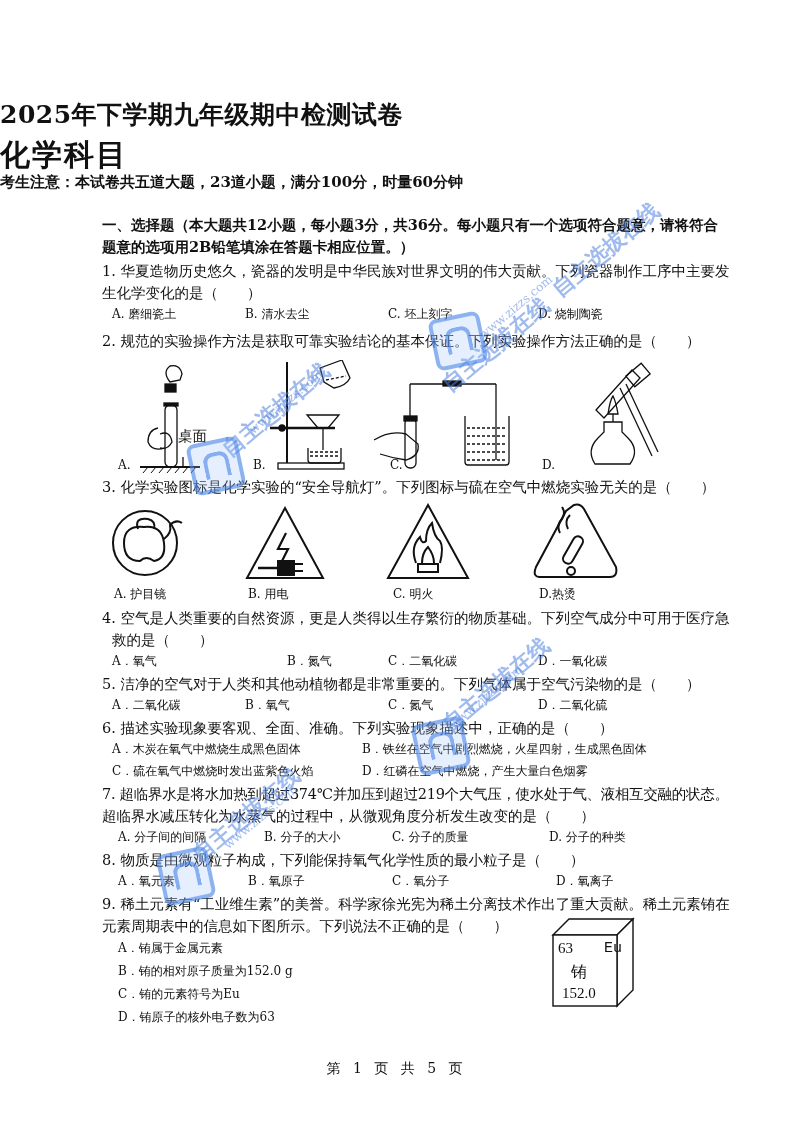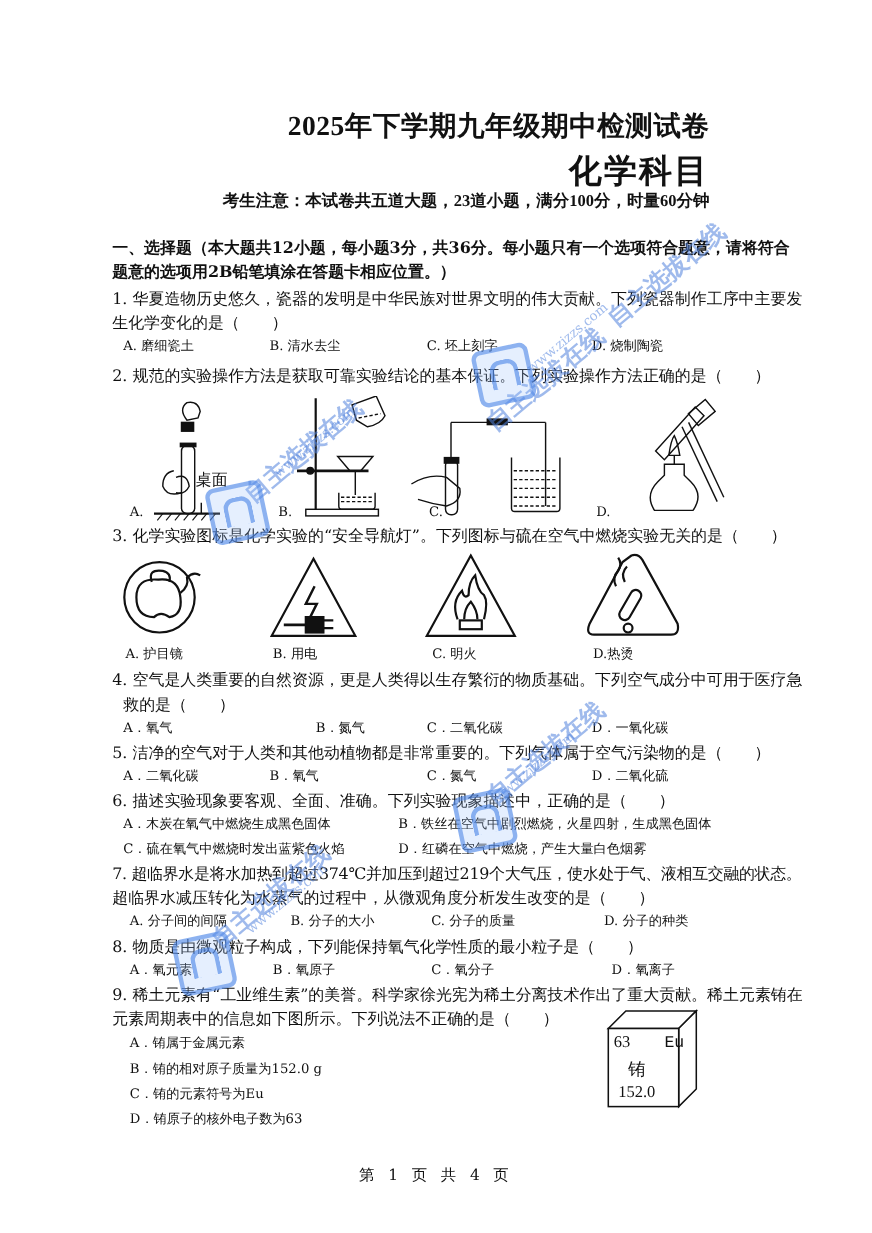--- a/index.html
+++ b/index.html
@@ -1,19 +1,19 @@
 <!DOCTYPE html>
 <html><head>
 <meta charset="utf-8">
 <style>
   html, body { margin: 0; padding: 0; background: #ffffff; }
   body { width: 793px; height: 1121px; position: relative; overflow: hidden;
          font-family: "DejaVu Serif", "Liberation Serif", serif; color: #111; }
   .abs { position: absolute; white-space: nowrap; }
-  .title { left: 0; width: 645px; text-align: right; font-weight: bold; font-family: Liberation Serif, serif; }
+  .title { left: 0; width: 645px; text-align: left; font-weight: bold; }
   .t1 { top: 98px; font-size: 25px; letter-spacing: 0.5px; }
   .t2 { top: 135px; font-size: 30px; letter-spacing: 2px; }
   .t3 { top: 173px; font-size: 15px; font-weight: bold; }
   .sec { font-size: 14.5px; font-weight: bold; }
   .q { font-size: 14.5px; }
   .opt { font-size: 12px; }
   .fig { position: absolute; }
   .wm { position: absolute; color: rgba(80,130,220,0.55); font-weight: bold; pointer-events: none; }
   .wm-logo { position: absolute; width: 44px; height: 44px; border: 4px solid rgba(70,130,230,0.55);
              border-radius: 8px; transform: rotate(-12deg); background: rgba(150,190,250,0.25); }
@@ -191,21 +191,21 @@
     <path d="M8 20 L24 4 L88 4 L72 20 Z"></path>
     <path d="M72 20 L88 4 L88 75 L72 91 Z"></path>
     <rect x="8" y="20" width="64" height="71"></rect>
   </g>
 </svg>
 <div class="abs" style="left:558px; top:940px; font-size:15px; font-family:'Liberation Serif',serif;">63</div>
 <div class="abs" style="left:592px; top:940px; font-size:15px; font-family:Liberation Mono, monospace;margin-left:12px;">Eu</div>
 <div class="abs" style="left:571px; top:962px; font-size:16px;">铕</div>
 <div class="abs" style="left:562px; top:985px; font-size:15px; font-family:'Liberation Serif',serif;">152.0</div>
 
-<div class="abs footer">第 1 页 共 4 页</div>
+<div class="abs footer">第 1 页 共 5 页</div>
 
 <div class="wm" style="left:540px; top:235px; font-size:22px; transform:rotate(-40deg);">自主选拔在线</div>
 <div class="wm" style="left:430px; top:330px; font-size:22px; transform:rotate(-40deg);">自主选拔在线</div>
 <div class="wm" style="left:470px; top:300px; font-size:12px; font-weight:normal; transform:rotate(-40deg);">www.zizzs.com</div>
 <div class="wm-logo" style="left:432px; top:315px;"></div>
 
 <div class="wm" style="left:210px; top:395px; font-size:22px; transform:rotate(-40deg);">自主选拔在线</div>
 <div class="wm" style="left:240px; top:395px; font-size:12px; font-weight:normal; transform:rotate(-40deg);">www.zizzs.com</div>
 <div class="wm-logo" style="left:190px; top:440px;"></div>
 

